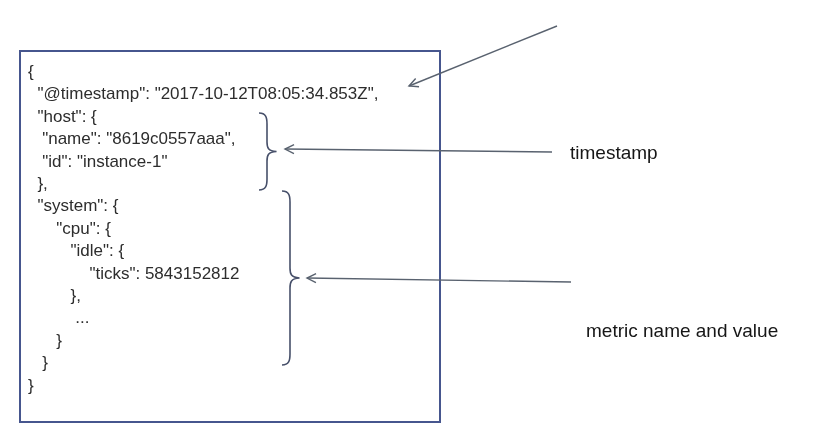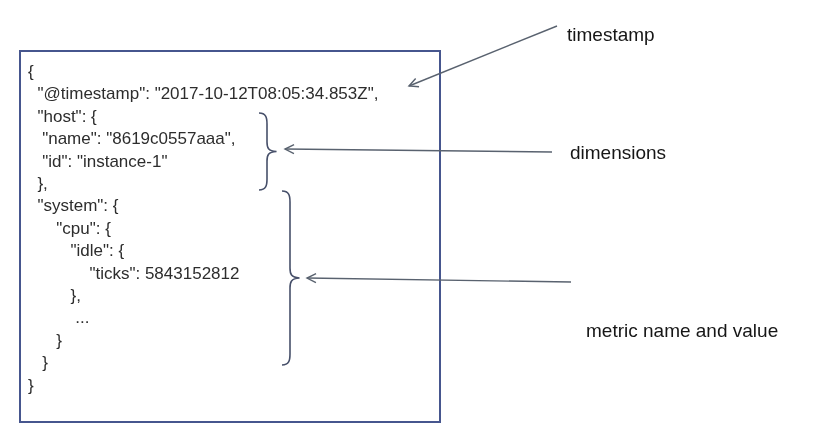--- a/index.html
+++ b/index.html
@@ -103,19 +103,18 @@
              C 290,274 291,277.5 299.5,278
              C 291,278.5 290,282 290,288
              L 290,354
              C 290,360.5 289,365 282,365"></path>
 
     <line class="arrow-line" x1="557" y1="26" x2="409" y2="86" marker-end="url(#ah)"></line>
     <line class="arrow-line" x1="552" y1="152" x2="285" y2="149" marker-end="url(#ah)"></line>
     <line class="arrow-line" x1="571" y1="282" x2="307" y2="278" marker-end="url(#ah)"></line>
   </svg>
 
-  <div class="anno-label label-timestamp">timestamp</div>
 
-  <div class="anno-label label-dimensions">dimensions</div>
+  <div class="anno-label label-dimensions">timestamp</div>
 
   <div class="anno-label label-metric">metric name and value</div>
 
 </div>
 
 </body></html>

